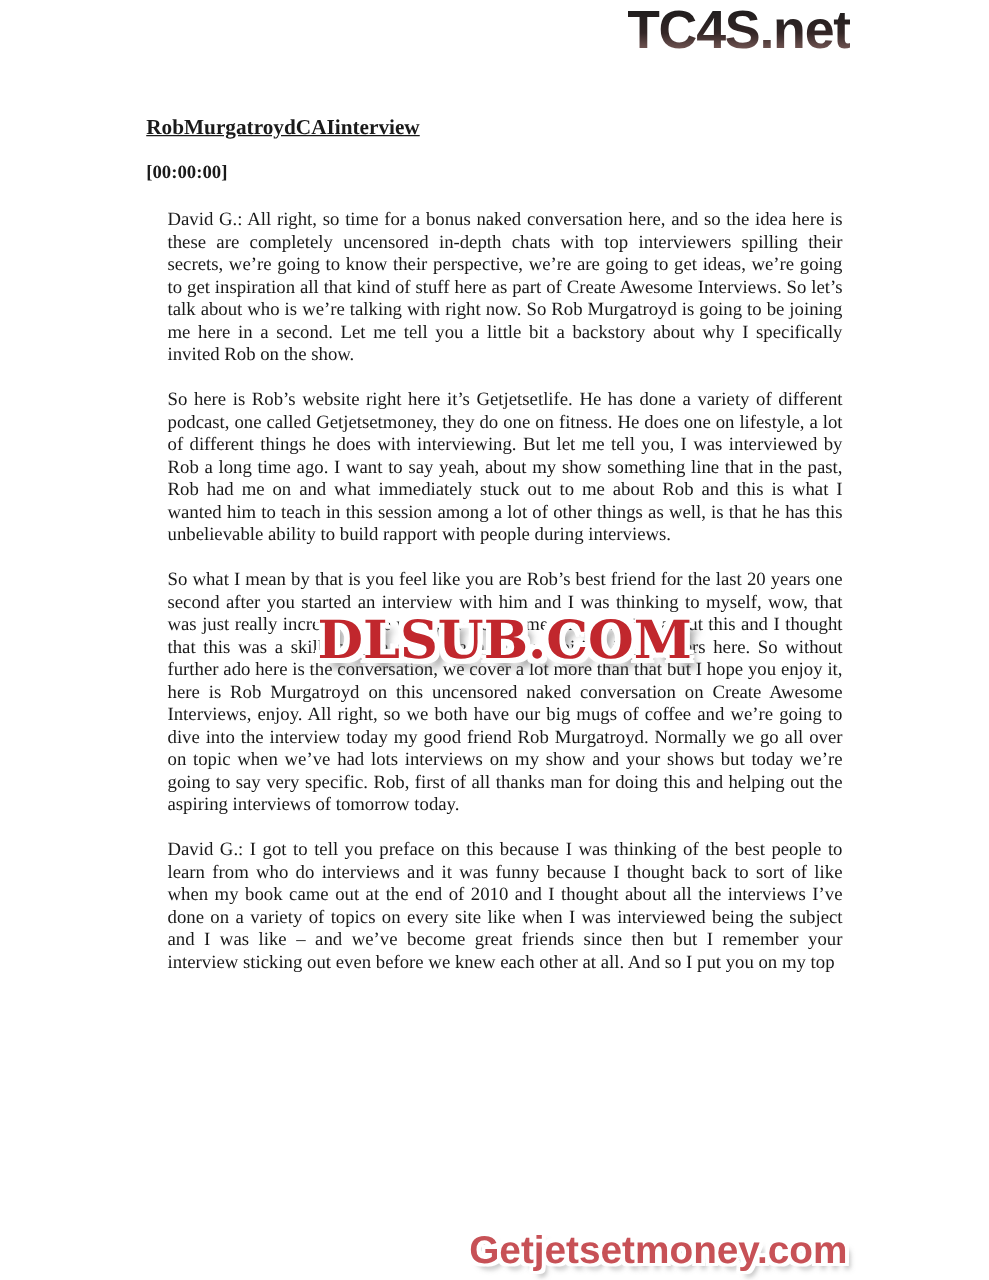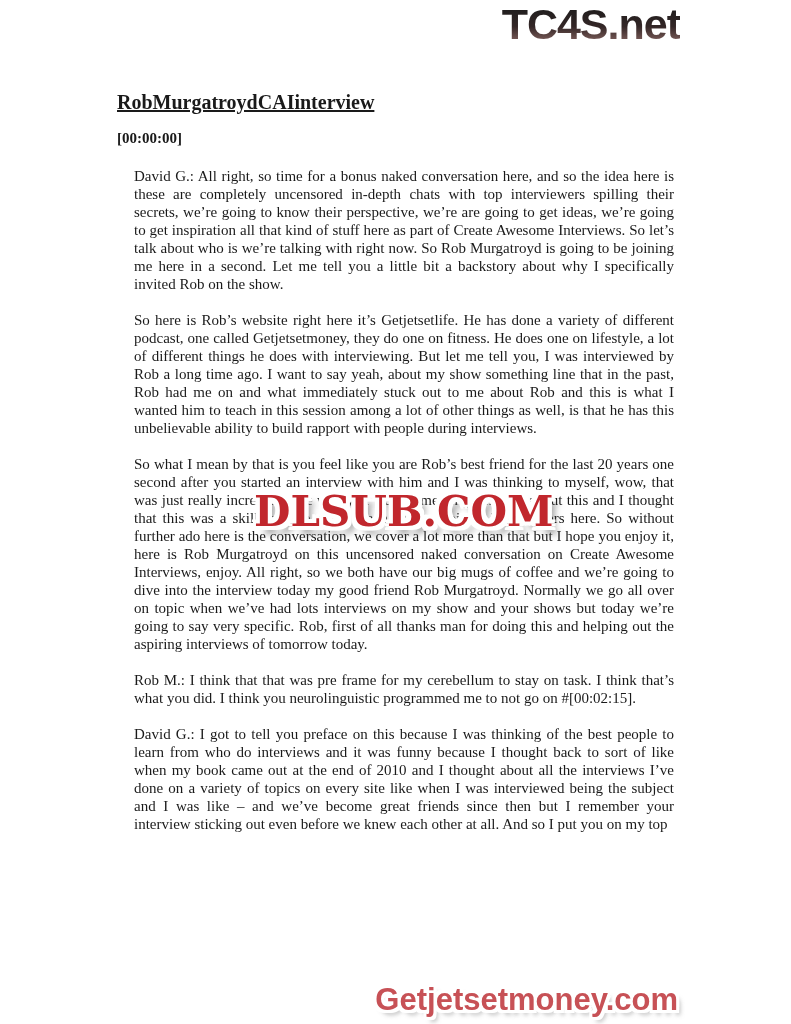--- a/index.html
+++ b/index.html
@@ -30,21 +30,21 @@
   }
 
   
   .content {
     position: absolute;
     left: 117px;
     top: 93px;
     width: 557px;
   }
   .doc-title {
-    font-size: 20px;
+    font-size: 17px;
     font-weight: 700;
     text-decoration: underline;
     line-height: 18px;
     margin: 0 0 18px 0;
   }
   .timecode {
     font-size: 15px;
     font-weight: 700;
     line-height: 18px;
     margin: 0 0 20px 0;
@@ -105,21 +105,20 @@
 
   <div class="content">
     <h1 class="doc-title">RobMurgatroydCAIinterview</h1>
 
     <div class="timecode">[00:00:00]</div>
 
     <div>
         <p>David G.: All right, so time for a bonus naked conversation here, and so the idea here is these are completely uncensored in-depth chats with top interviewers spilling their secrets, we’re going to know their perspective, we’re are going to get ideas, we’re going to get inspiration all that kind of stuff here as part of Create Awesome Interviews. So let’s talk about who is we’re talking with right now. So Rob Murgatroyd is going to be joining me here in a second. Let me tell you a little bit a backstory about why I specifically invited Rob on the show.</p>
         <p>So here is Rob’s website right here it’s Getjetsetlife. He has done a variety of different podcast, one called Getjetsetmoney, they do one on fitness. He does one on lifestyle, a lot of different things he does with interviewing. But let me tell you, I was interviewed by Rob a long time ago. I want to say yeah, about my show something line that in the past, Rob had me on and what immediately stuck out to me about Rob and this is what I wanted him to teach in this session among a lot of other things as well, is that he has this unbelievable ability to build rapport with people during interviews.</p>
         <p>So what I mean by that is you feel like you are Rob’s best friend for the last 20 years one second after you started an interview with him and I was thinking to myself, wow, that was just really incredible, the way you were something amazing about this and I thought that this was a skill that we could teach to the aspiring interviewers here. So without further ado here is the conversation, we cover a lot more than that but I hope you enjoy it, here is Rob Murgatroyd on this uncensored naked conversation on Create Awesome Interviews, enjoy. All right, so we both have our big mugs of coffee and we’re going to dive into the interview today my good friend Rob Murgatroyd. Normally we go all over on topic when we’ve had lots interviews on my show and your shows but today we’re going to say very specific. Rob, first of all thanks man for doing this and helping out the aspiring interviews of tomorrow today.</p>
-        <p>Rob M.: I think that that was pre frame for my cerebellum to stay on task. I think that’s what you did. I think you neurolinguistic programmed me to not go on #[00:02:15].</p>
         <p>David G.: I got to tell you preface on this because I was thinking of the best people to learn from who do interviews and it was funny because I thought back to sort of like when my book came out at the end of 2010 and I thought about all the interviews I’ve done on a variety of topics on every site like when I was interviewed being the subject and I was like – and we’ve become great friends since then but I remember your interview sticking out even before we knew each other at all. And so I put you on my top</p>
       </div>
   </div>
 
   <div class="watermark">DLSUB.COM</div>
 
   <div class="footer-logo">Getjetsetmoney.com</div>
 
 </div>
 

